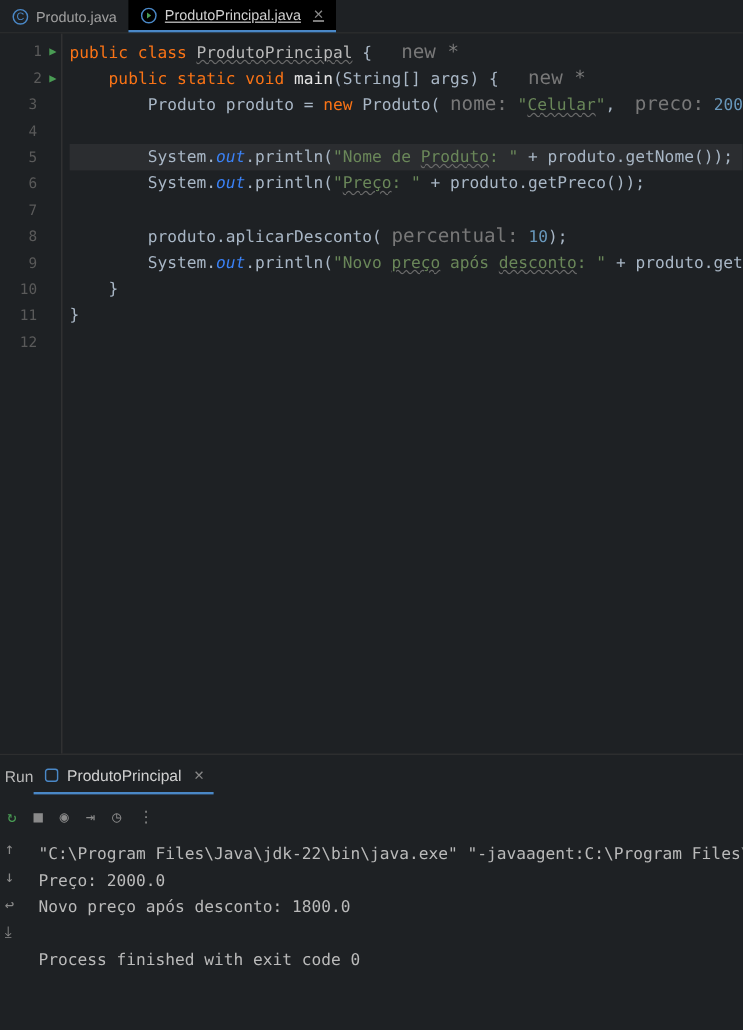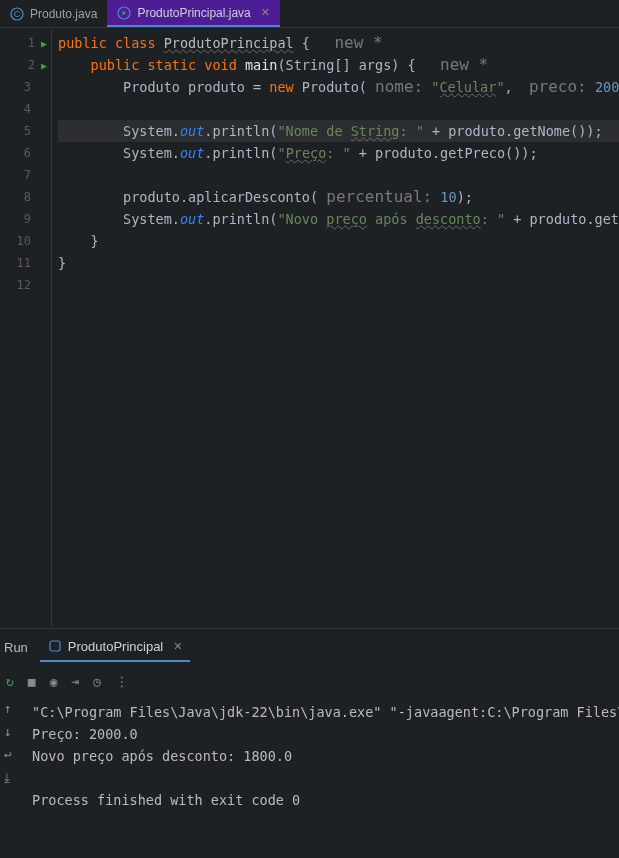--- a/index.html
+++ b/index.html
@@ -22,23 +22,24 @@
       display: flex;
       align-items: center;
       padding: 0 10px;
       gap: 6px;
       cursor: pointer;
       color: #a0a0a0;
       font-family: -apple-system, sans-serif;
       font-size: 12px;
     }
     .tab.active {
-      background: #4c1d95;
+      background: #000000;
       border-bottom: 2px solid #4a88c7;
       color: #d0d0d0;
+      text-decoration: underline;
     }
     .tab-icon {
       width: 14px;
       height: 14px;
       display: flex;
       align-items: center;
       justify-content: center;
     }
     .close-x {
       color: #888;
@@ -96,21 +97,20 @@
     .und { text-decoration: underline wavy #6a6a6a; text-decoration-thickness: 1px; }
     .pun { color: #a9b7c6; }
     .run-panel {
       border-top: 1px solid #323232;
       background: #1e2124;
     }
     .run-header {
       display: flex;
       align-items: center;
       height: 36px;
-      gap: 12px;
       padding: 0 4px;
       font-family: -apple-system, sans-serif;
       font-size: 13px;
     }
     .run-label { color: #bababa; }
     .run-tab {
       display: flex;
       align-items: center;
       gap: 6px;
       padding: 6px 8px;
@@ -226,21 +226,21 @@
     <div class="gutter-row">
         <span class="line-num">12</span>
         <span style="width:10px"></span>
       </div>
   </div>
   <div class="code-area">
     <div class="code-line"><span class="kw">public class </span><span class="cls und">ProdutoPrincipal</span><span class="pun"> {</span>&nbsp;&nbsp;&nbsp;<span class="hint">new *</span></div>
     <div class="code-line">&nbsp;&nbsp;&nbsp;&nbsp;<span class="kw">public static void </span><span class="mth">main</span><span class="pun">(String[] args) {</span>&nbsp;&nbsp;&nbsp;<span class="hint">new *</span></div>
     <div class="code-line">&nbsp;&nbsp;&nbsp;&nbsp;&nbsp;&nbsp;&nbsp;&nbsp;<span class="pun">Produto produto = </span><span class="kw">new </span><span class="pun">Produto(</span> <span class="hint">nome:</span> <span class="str">"</span><span class="str und">Celular</span><span class="str">"</span><span class="pun">,</span>&nbsp;&nbsp;<span class="hint">preco:</span> <span class="num">2000.00</span></div>
     <div class="code-line"></div>
-    <div class="code-line highlight">&nbsp;&nbsp;&nbsp;&nbsp;&nbsp;&nbsp;&nbsp;&nbsp;<span class="pun">System.</span><span class="fld">out</span><span class="pun">.println(</span><span class="str">"Nome de </span><span class="str und">String</span><span class="str">: "</span><span class="pun"> + produto.getNome())</span><span class="pun">;</span></div>
+    <div class="code-line highlight">&nbsp;&nbsp;&nbsp;&nbsp;&nbsp;&nbsp;&nbsp;&nbsp;<span class="pun">System.</span><span class="fld">out</span><span class="pun">.println(</span><span class="str">"Nome de </span><span class="str und">Produto</span><span class="str">: "</span><span class="pun"> + produto.getNome())</span><span class="pun">;</span></div>
     <div class="code-line">&nbsp;&nbsp;&nbsp;&nbsp;&nbsp;&nbsp;&nbsp;&nbsp;<span class="pun">System.</span><span class="fld">out</span><span class="pun">.println(</span><span class="str">"</span><span class="str und">Preço</span><span class="str">: "</span><span class="pun"> + produto.getPreco())</span><span class="pun">;</span></div>
     <div class="code-line"></div>
     <div class="code-line">&nbsp;&nbsp;&nbsp;&nbsp;&nbsp;&nbsp;&nbsp;&nbsp;<span class="pun">produto.aplicarDesconto(</span> <span class="hint">percentual:</span> <span class="num">10</span><span class="pun">);</span></div>
     <div class="code-line">&nbsp;&nbsp;&nbsp;&nbsp;&nbsp;&nbsp;&nbsp;&nbsp;<span class="pun">System.</span><span class="fld">out</span><span class="pun">.println(</span><span class="str">"Novo </span><span class="str und">preço</span><span class="str"> após </span><span class="str und">desconto</span><span class="str">: "</span><span class="pun"> + produto.getP</span></div>
     <div class="code-line">&nbsp;&nbsp;&nbsp;&nbsp;<span class="pun">}</span></div>
     <div class="code-line"><span class="pun">}</span></div>
     <div class="code-line"></div>
   </div>
 </div>
 

